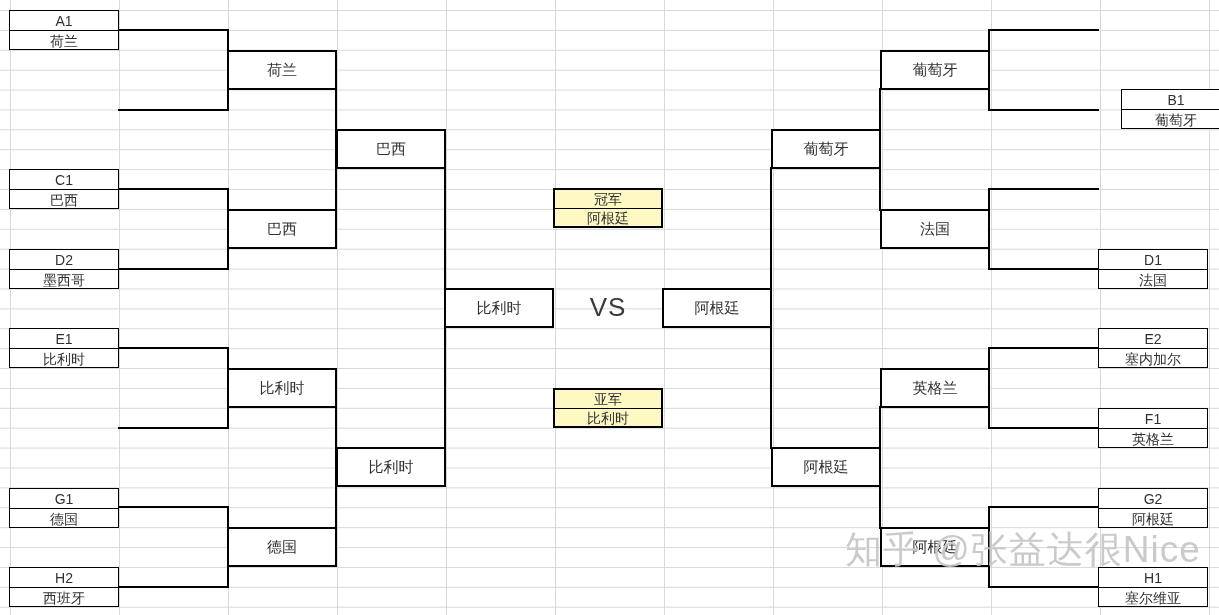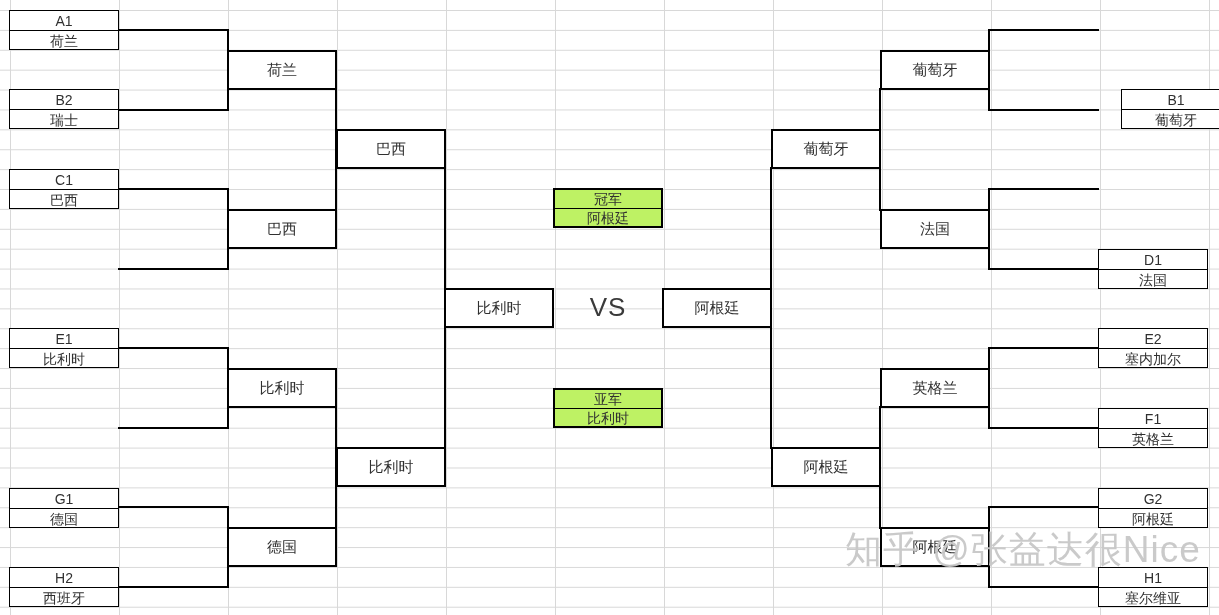--- a/index.html
+++ b/index.html
@@ -30,21 +30,21 @@
   
   .wbox{
     position:absolute;width:110px;height:40px;box-sizing:border-box;
     border:2px solid var(--line,#000);background:#fff;
     display:flex;align-items:center;justify-content:center;
     font-size:15px;color:var(--text,#303030);
   }
   
   .cbox{
     position:absolute;left:553px;width:110px;height:40px;box-sizing:border-box;
-    border:2px solid var(--line,#000);background:#bef264;
+    border:2px solid var(--line,#000);background:#fef9c3;
   }
   .cbox .row{
     height:18px;display:flex;align-items:center;justify-content:center;
     font-size:14px;color:var(--text,#303030);line-height:1;
   }
   .cbox .row.first{border-bottom:1px solid var(--line,#000);}
   
   .hline{position:absolute;height:2px;background:var(--line,#000);}
   .vline{position:absolute;width:2px;background:var(--line,#000);}
   
@@ -63,27 +63,27 @@
 </head>
 <body>
 
 <div class="stage">
   <div class="grid"></div>
 
   <div class="pair" style="left:9px;top:10px">
     <div class="row seed">A1</div>
     <div class="row">荷兰</div>
   </div>
-  <div class="pair" style="left:9px;top:89px">
-    <div class="row seed">B2</div>
-    <div class="row">瑞士</div>
-  </div>
   <div class="pair" style="left:9px;top:169px">
     <div class="row seed">C1</div>
     <div class="row">巴西</div>
+  </div>
+  <div class="pair" style="left:9px;top:249px">
+    <div class="row seed">D2</div>
+    <div class="row">墨西哥</div>
   </div>
   <div class="pair" style="left:9px;top:328px">
     <div class="row seed">E1</div>
     <div class="row">比利时</div>
   </div>
   <div class="pair" style="left:9px;top:488px">
     <div class="row seed">G1</div>
     <div class="row">德国</div>
   </div>
   <div class="pair" style="left:9px;top:567px">

